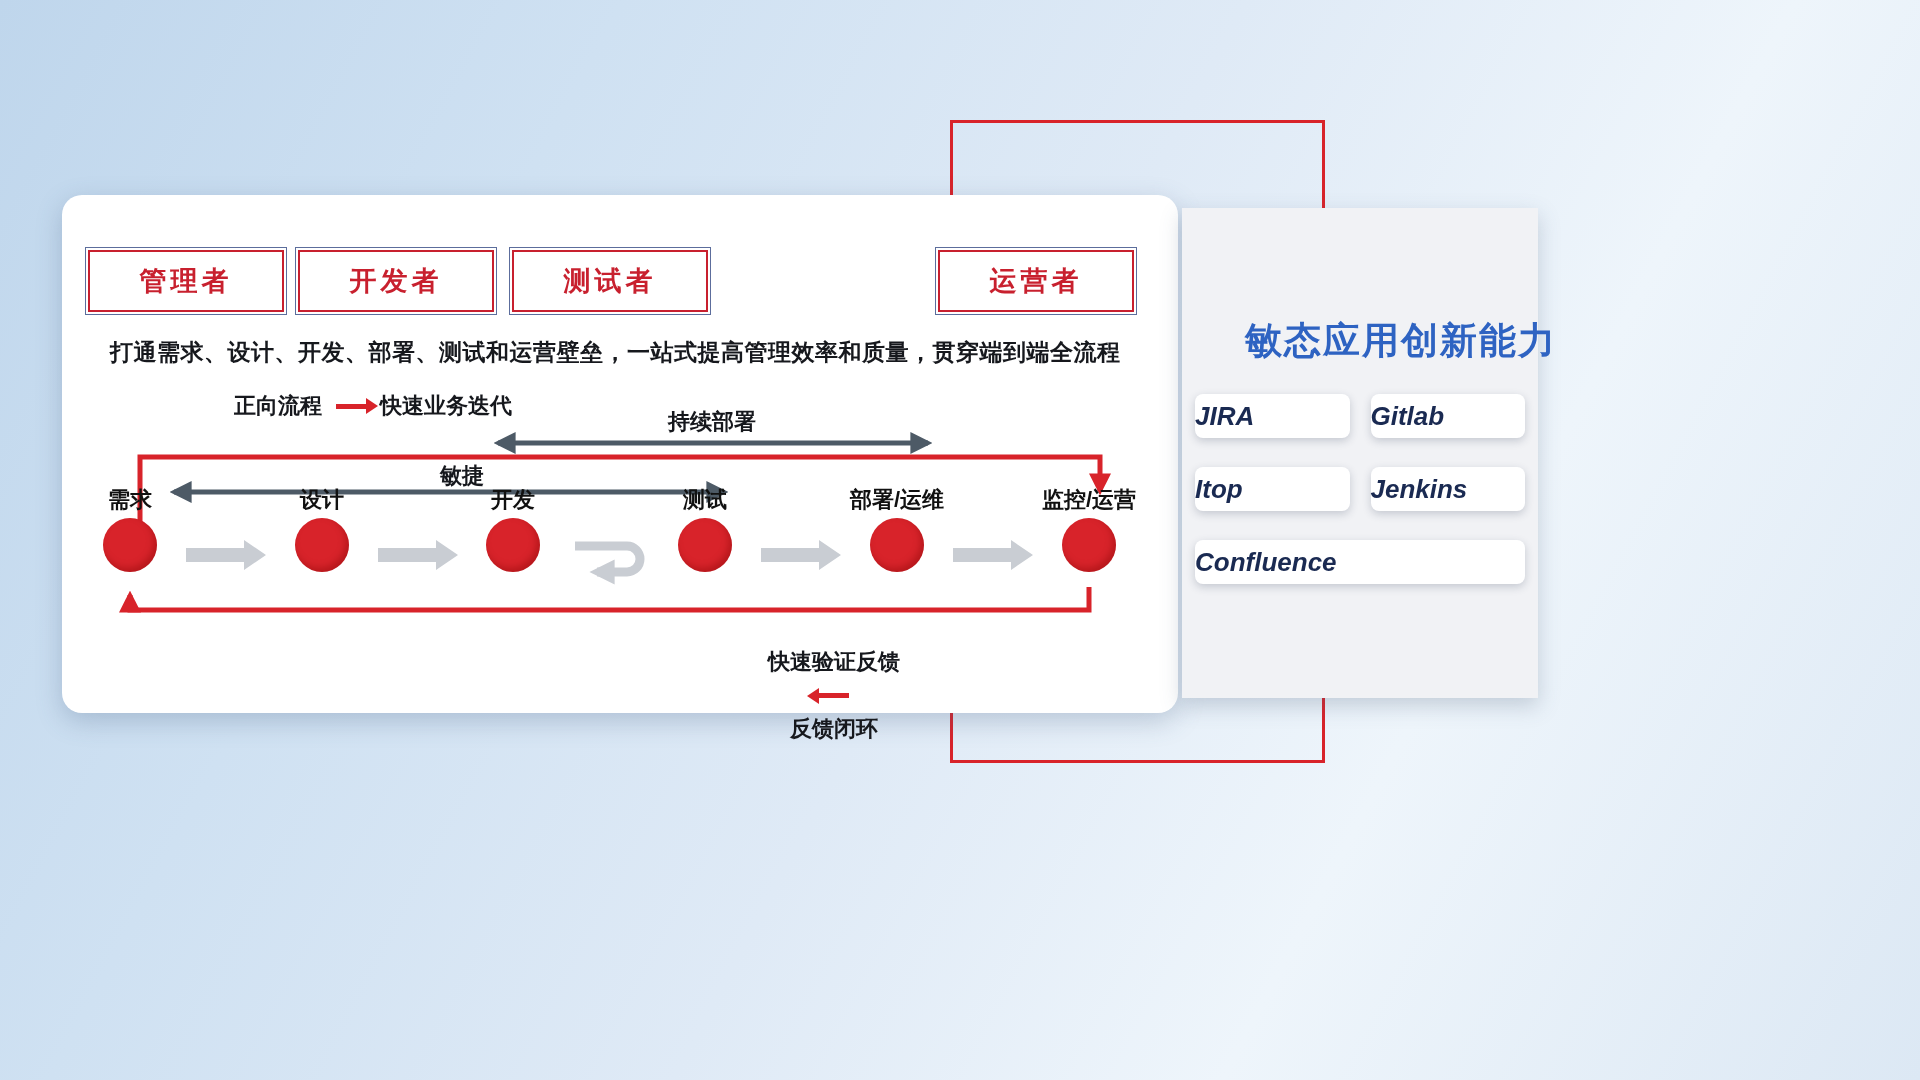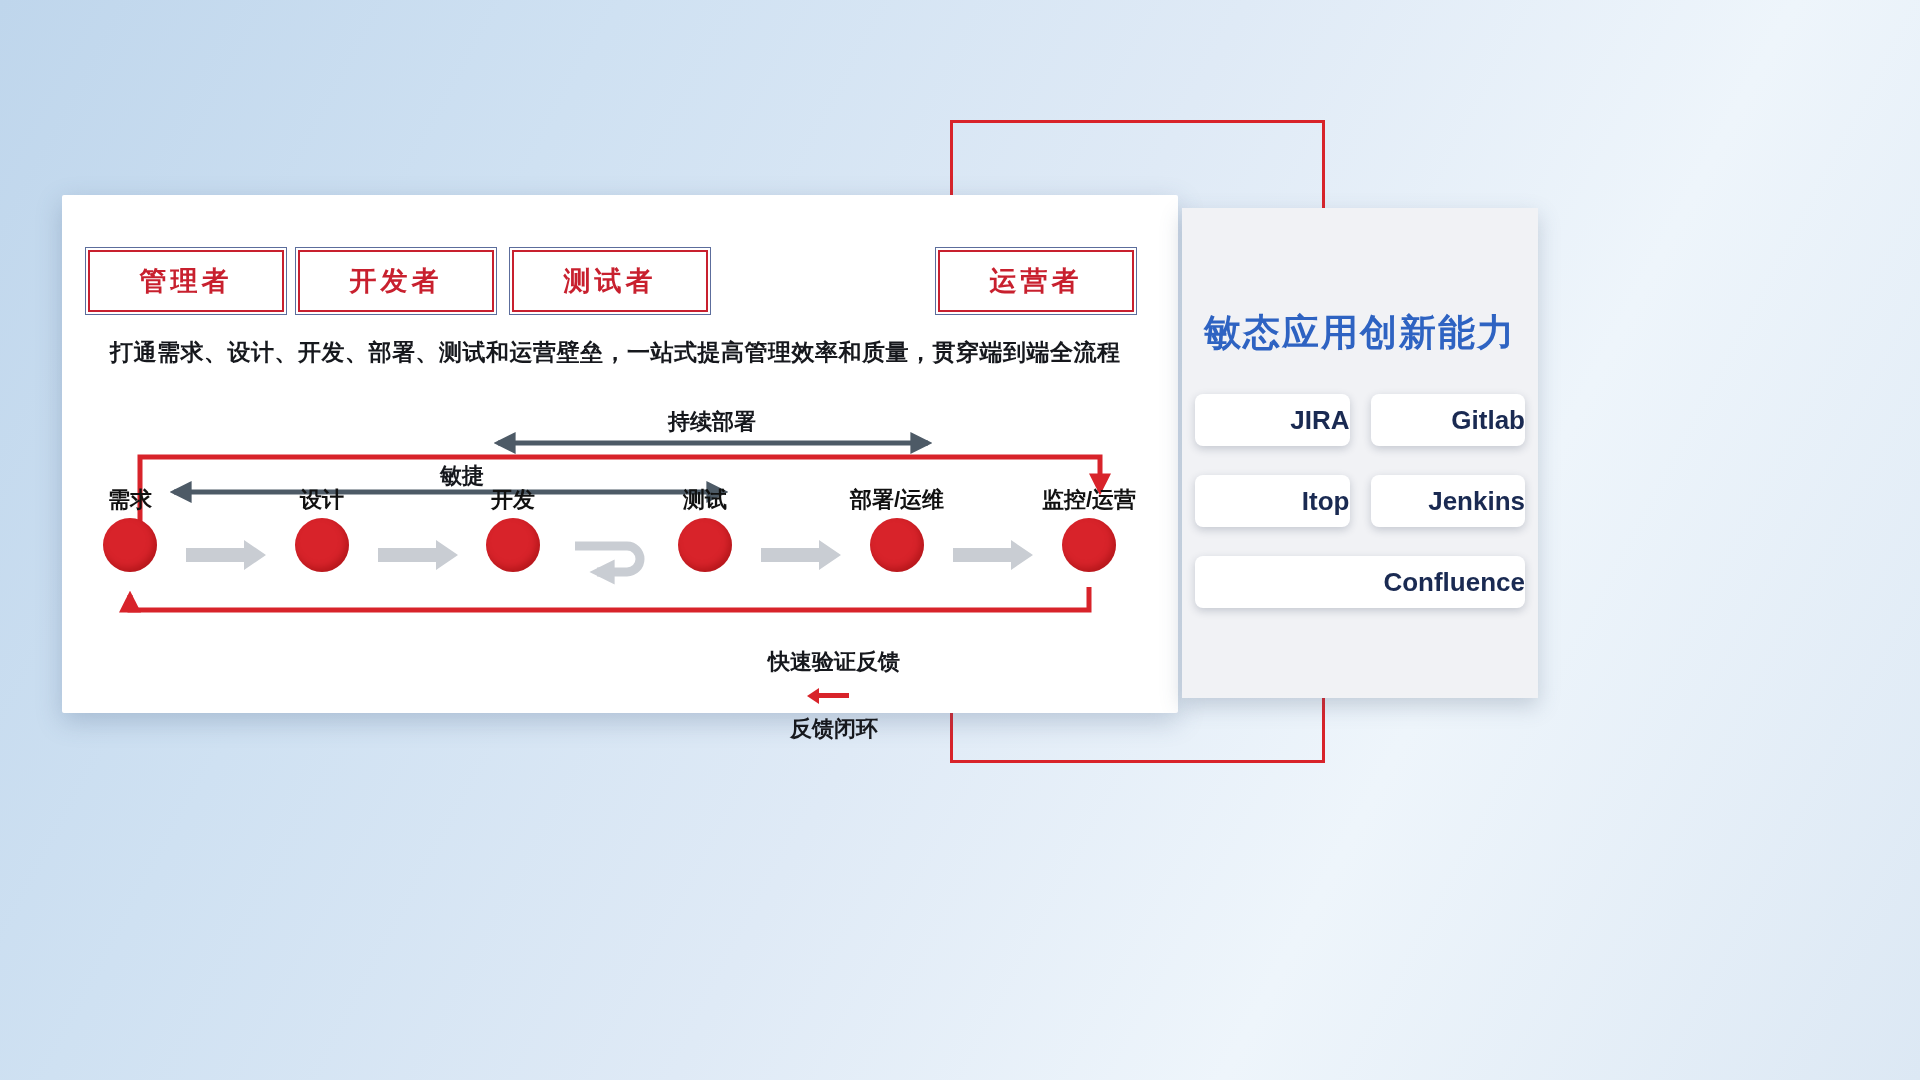--- a/index.html
+++ b/index.html
@@ -10,21 +10,21 @@
   }
   .scene { position:relative; width:1920px; height:1080px; }
 
   .red-frame {
     position:absolute; left:950px; top:120px; width:369px; height:637px;
     border:3px solid #d8232a; z-index:1;
   }
 
   .card {
     position:absolute; left:62px; top:195px; width:1116px; height:518px;
-    background:#ffffff; border-radius:2px;
+    background:#ffffff; border-radius:20px;
     box-shadow:0 8px 26px rgba(70,95,130,0.28); z-index:2;
   }
 
   .role-box {
     position:absolute; top:55px; width:192px; height:58px;
     border:2px solid #c8202e; outline:1px solid #5c6d9c; outline-offset:2px;
     background:#fff; display:flex; align-items:center; justify-content:center;
     font-size:27px; font-weight:bold; color:#c8202e; letter-spacing:4px;
   }
 
@@ -71,30 +71,30 @@
 
   .panel {
     position:absolute; left:1182px; top:208px; width:356px; height:490px;
     background:#f1f2f5; box-shadow:0 8px 20px rgba(70,90,120,0.25); z-index:3;
   }
   .panel-title {
     position:absolute; left:0; width:100%; text-align:center;
     font-weight:bold; color:#2e63c2; font-size:37px; letter-spacing:2px;
   }
   .pt1 { top:28px; }
-  .pt2 { top:100px; }
+  .pt2 { top:108px;padding-left:41px; }
   .tools {
     position:absolute; left:13px; top:186px; width:330px;
     display:grid; grid-template-columns:1fr 1fr; column-gap:21px; row-gap:29px;
   }
   .tool-box {
-    height:52px; background:#ffffff; border-radius:8px;
+    height:44px; background:#ffffff; border-radius:8px;
     box-shadow:0 3px 8px rgba(40,55,80,0.22);
-    display:flex; align-items:center; justify-content:flex-end;
-    font-size:26px; font-weight:bold; color:#1a2a52;
+    display:flex; align-items:center; justify-content:flex-start;
+    font-size:26px; font-weight:bold; color:#1a2a52;font-style:italic;
   }
   .tool-wide { grid-column:1 / span 2; }
 </style>
 </head>
 <body>
 
 <div class="scene">
 
   <div class="red-frame"></div>
 
@@ -108,20 +108,25 @@
       </div>
     <div class="role-box" style="left:450px">
         <span>测试者</span>
       </div>
     <div class="role-box" style="left:876px">
         <span>运营者</span>
       </div>
 
     <div class="subtitle">打通需求、设计、开发、部署、测试和运营壁垒，一站式提高管理效率和质量，贯穿端到端全流程</div>
 
+    <div class="legend-forward">
+      <span>正向流程</span>
+      <span class="arr arr-r"></span>
+      <span>快速业务迭代</span>
+    </div>
 
     <div class="label-cd">持续部署</div>
     <div class="label-agile">敏捷</div>
 
     <svg class="flow-svg" viewBox="0 0 1116 518">
       <defs>
         <marker id="mRed" viewBox="0 0 10 10" refX="8" refY="5" markerWidth="4.4" markerHeight="4.4" orient="auto-start-reverse">
           <path d="M0,0 L10,5 L0,10 Z" fill="#d8232a"></path>
         </marker>
         <marker id="mDark" viewBox="0 0 10 10" refX="8" refY="5" markerWidth="4.4" markerHeight="4.4" orient="auto-start-reverse">

